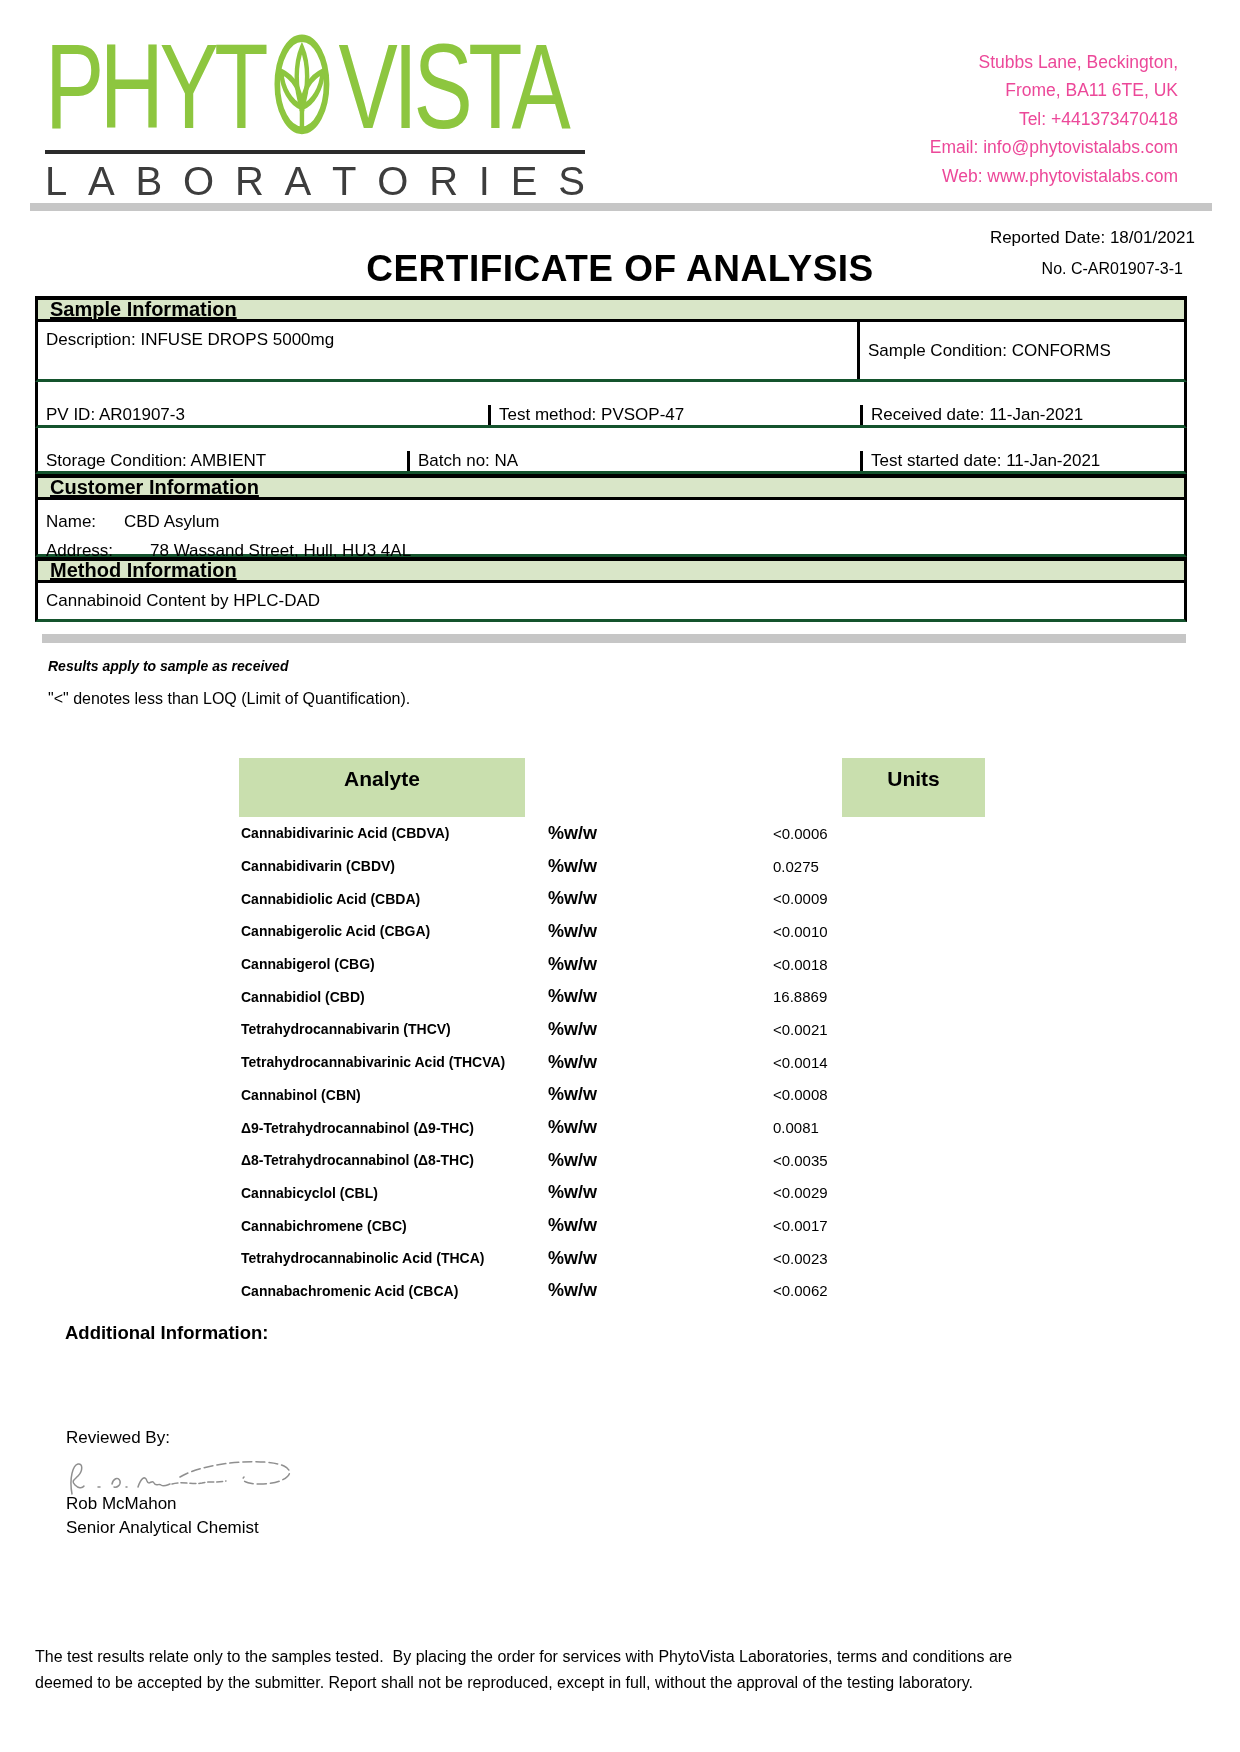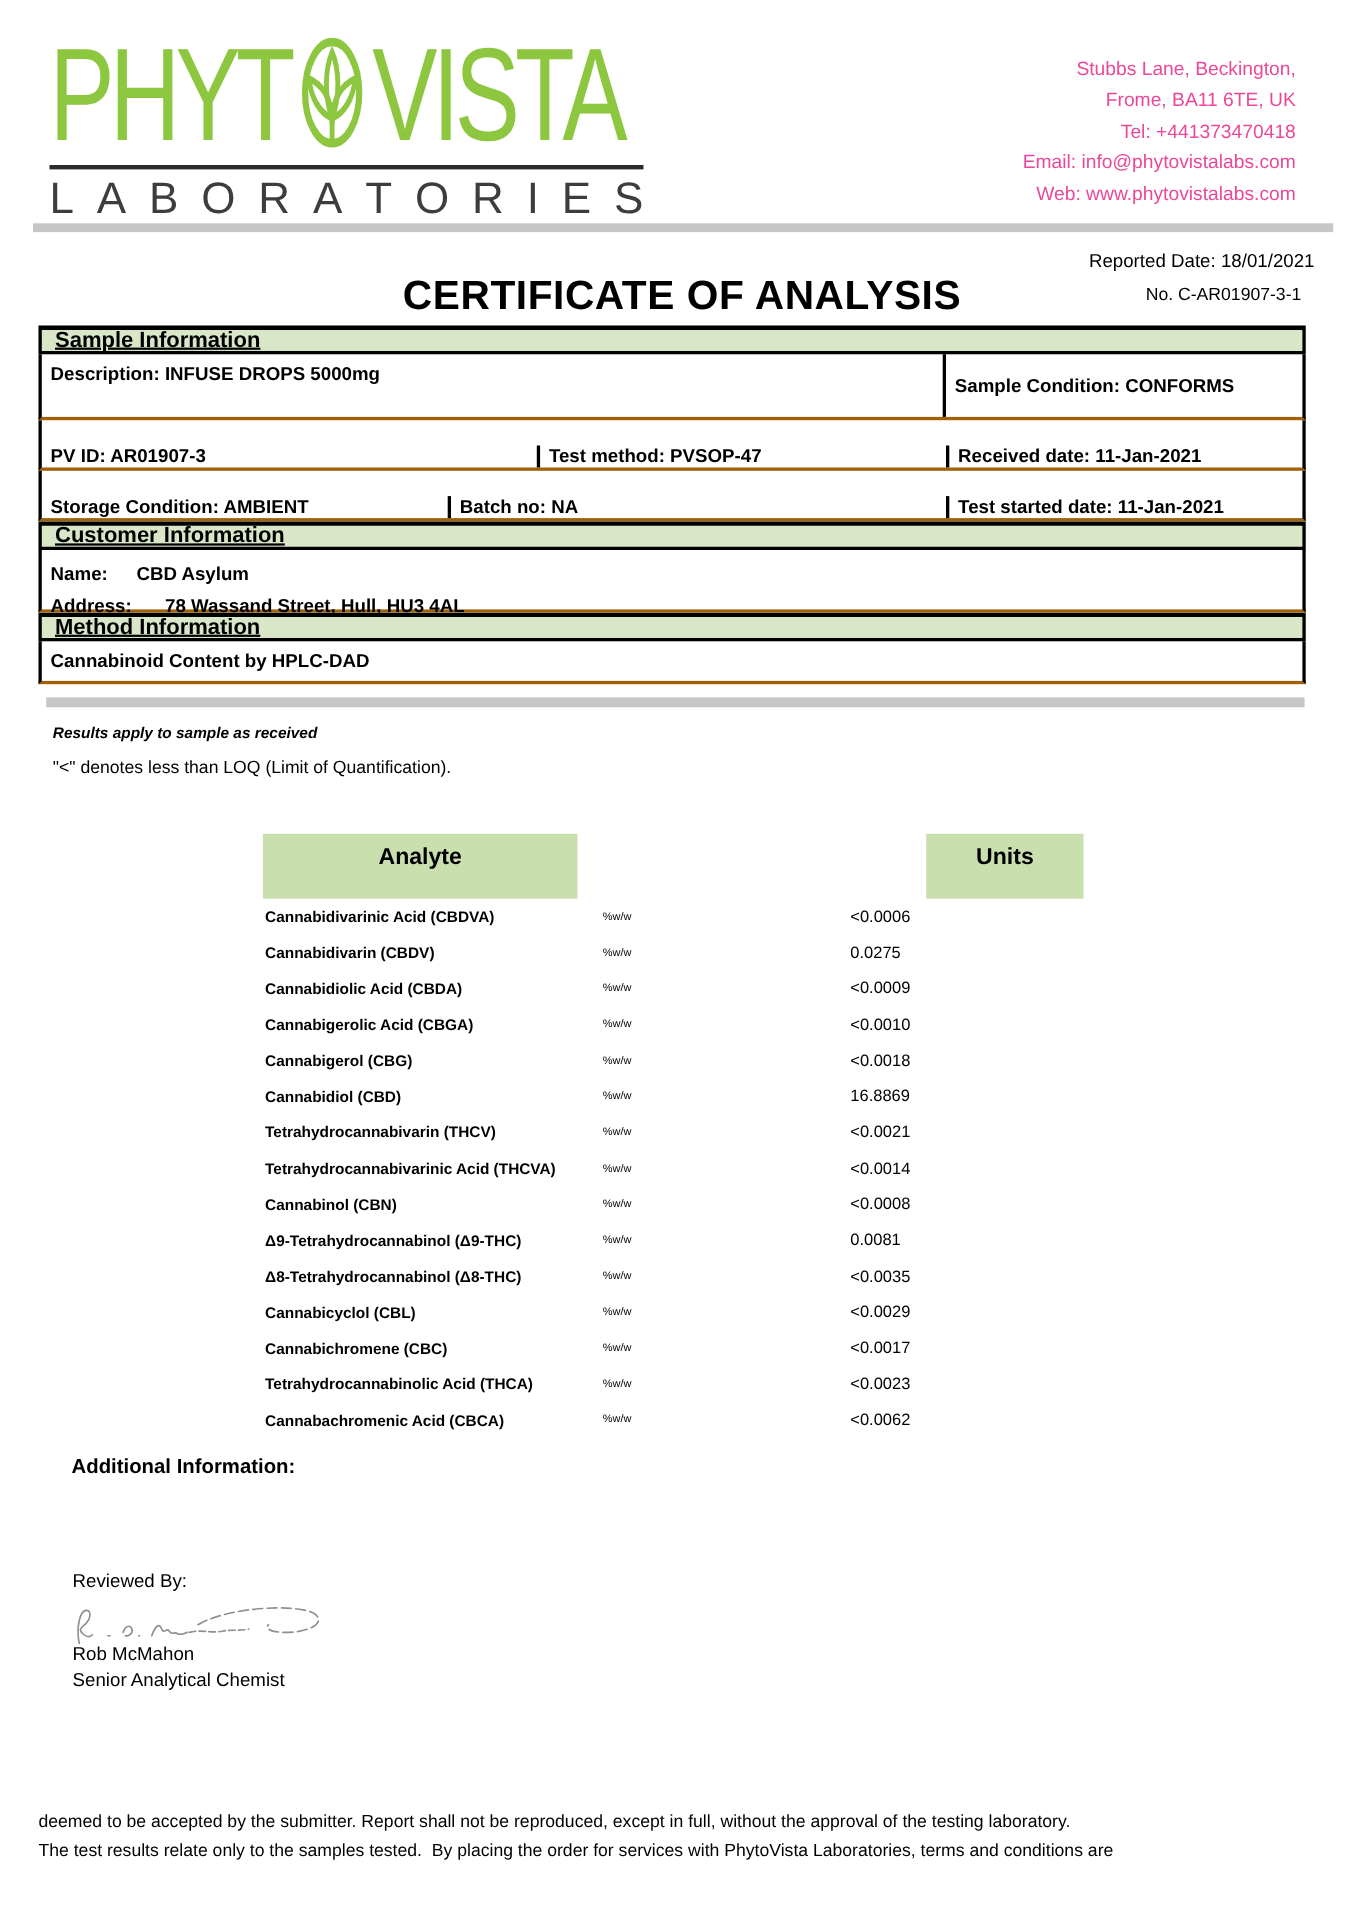--- a/index.html
+++ b/index.html
@@ -31,21 +31,21 @@
   .reported .no-line{padding-right:12px;font-size:16px;}
 
   .coa-title{position:absolute;left:0;top:250px;width:1240px;text-align:center;
     font-size:37px;line-height:38px;font-weight:bold;letter-spacing:0.5px;}
 
   
   .info-wrap{position:absolute;left:35px;top:296px;width:1152px;font-size:17px;}
   .band{background:var(--band-green);border:3px solid #000;border-top-width:4px;
     height:26px;display:flex;align-items:center;}
   .band span{font-weight:bold;font-size:20px;text-decoration:underline;padding-left:12px;}
-  .irow{display:flex;border-left:3px solid #000;border-right:3px solid #000;border-bottom:3px solid #a16207;font-weight:bold;}
+  .irow{display:flex;border-left:3px solid #000;border-right:3px solid #000;border-bottom:3px solid #14532d;}
   .irow .cell{display:flex;align-items:center;padding-left:8px;}
   .cell.divr{border-right:3px solid #000;}
   .row-desc{height:60px;}
   .row-desc .c1{flex:0 0 822px;align-items:flex-start;padding-top:8px;}
   .row-desc .c2{flex:1;}
   .row-3c{height:46px;align-items:flex-end;}
   .row-3c .c1{flex:0 0 453px;}
   .row-3c .c2{flex:0 0 372px;}
   .row-3c .c3{flex:1;}
   .row-cust{height:57px;display:block;padding:7px 0 0 8px;}
@@ -63,21 +63,21 @@
   .rtable{position:absolute;left:239px;top:758px;width:751px;}
   .rthead{display:flex;height:59px;justify-content:space-between;}
   .rthead .hc{background:var(--thead-green);display:flex;justify-content:center;
     font-weight:bold;font-size:21px;padding-top:9px;}
   .hc-analyte{flex:0 0 286px;margin-right:4px;}
   .hc-units{flex:0 0 143px;margin-right:5px;}
   .hc-result{flex:1;}
   .rrows{margin-top:0;}
   .rrow{display:flex;align-items:center;height:32.7px;}
   .c-analyte{flex:0 0 309px;font-weight:bold;font-size:14px;padding-left:2px;}
-  .c-units{flex:0 0 225px;font-weight:normal;font-size:10px;}
+  .c-units{flex:0 0 225px;font-weight:bold;font-size:18px;}
   .c-result{flex:1;font-size:15px;}
 
   
   .addl{position:absolute;left:65px;top:1322px;font-size:18.5px;font-weight:bold;}
   .reviewed{position:absolute;left:66px;top:1428px;font-size:17px;}
   .sig{position:absolute;left:60px;top:1452px;width:256px;height:52px;}
   .sig path{fill:none;stroke:#8f8f8f;stroke-width:1.5;stroke-linecap:round;}
   .sig-name{position:absolute;left:66px;top:1494px;font-size:17px;}
   .sig-title{position:absolute;left:66px;top:1518px;font-size:17px;}
   .footer{position:absolute;left:35px;top:1644px;width:1180px;font-size:16px;line-height:26px;}
@@ -271,17 +271,17 @@
     <path d="M52 32 c1 -5 6 -8 8 -3 c1 4 -3 7 -6 6"></path>
     <path d="M66 35 h1"></path>
     <path d="M78 35 c3 -9 7 -12 9 -6 c2 5 5 -2 7 2 c2 4 5 0 7 2 c3 2 6 0 9 -1"></path>
     <path d="M112 32 c10 -3 20 1 30 -1 c8 -2 14 0 24 -2" stroke-dasharray="6 3"></path>
     <path d="M120 25 C147 9 207 6 224 14 C238 21 224 32 200 32 C188 32 180 29 184 25" stroke-dasharray="9 4"></path>
   </svg>
   <div class="sig-name">Rob McMahon</div>
   <div class="sig-title">Senior Analytical Chemist</div>
 
   <div class="footer">
+    <div>The test results relate only to the samples tested.  By placing the order for services with PhytoVista Laboratories, terms and conditions are</div>
     <div>deemed to be accepted by the submitter. Report shall not be reproduced, except in full, without the approval of the testing laboratory.</div>
-    <div>The test results relate only to the samples tested.  By placing the order for services with PhytoVista Laboratories, terms and conditions are</div>
   </div>
 
 </div>
 
 </body></html>

